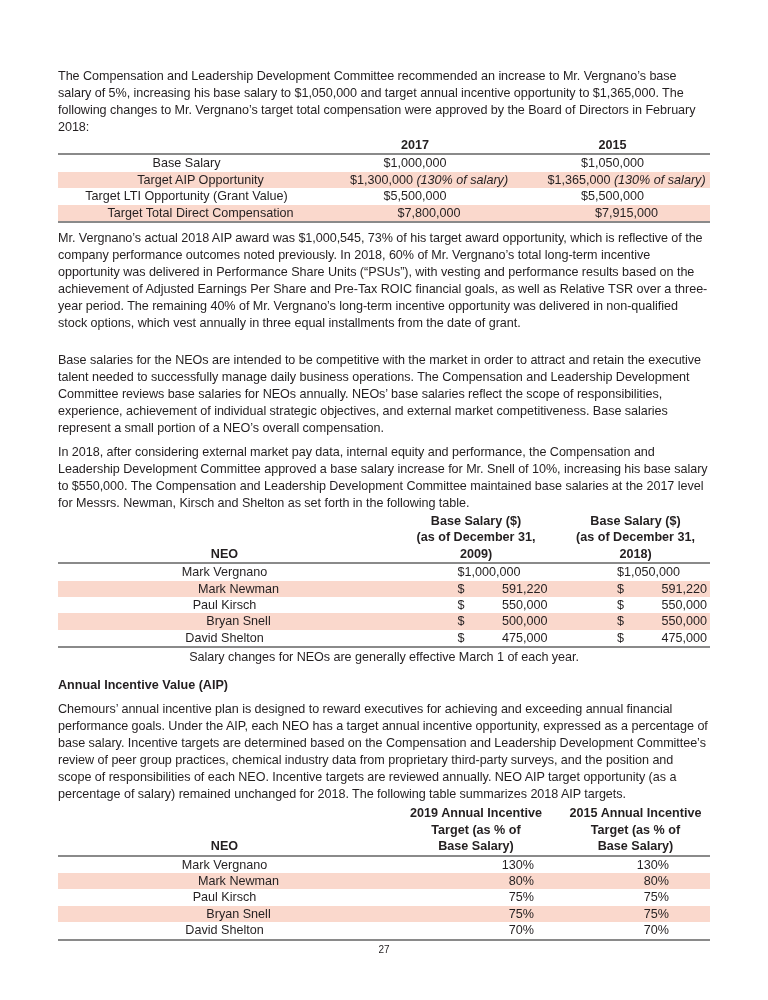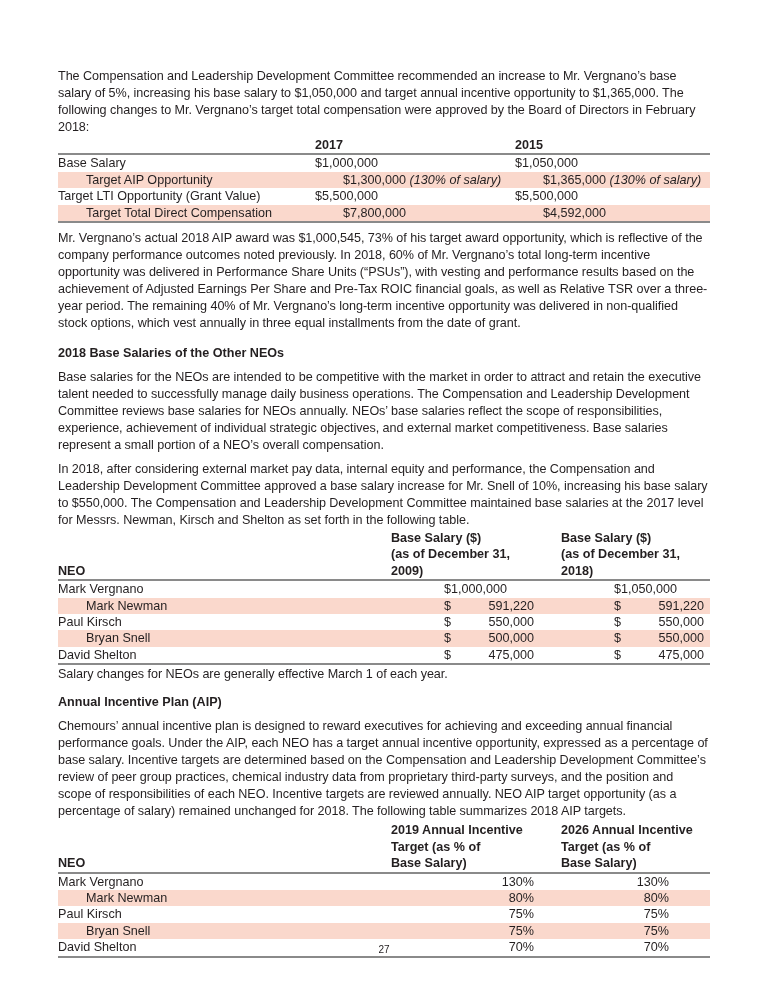--- a/index.html
+++ b/index.html
@@ -3,21 +3,21 @@
 <meta charset="utf-8">
 <style>
   html, body { margin:0; padding:0; background:#ffffff; }
   body { width:768px; height:1000px; position:relative; overflow:hidden;
          font-family:"Liberation Sans", sans-serif; color:#231f20; font-size:12.6px; }
   .page { position:absolute; left:58px; top:68px; width:652px; }
   p { margin:0; line-height:17px; letter-spacing:-0.05px; }
   .gap { height:7px; }
   h3 { margin:0; font-size:12.6px; font-weight:bold; line-height:17px; }
   table { border-collapse:collapse; width:652px; font-size:12.6px; }
-  td, th { padding:0; line-height:16.4px; text-align:left; font-weight:normal; vertical-align:bottom; }
+  td, th { padding:0; line-height:16.4px; text-align:center; font-weight:normal; vertical-align:bottom; }
   th { font-weight:bold; }
   thead tr { border-bottom:2px solid #8a8a8a; }
   tbody tr.last { border-bottom:2px solid #8a8a8a; }
   tr.pink td { background:#fad8cc;padding-left:28px; }
   .money { display:inline-flex; justify-content:space-between; width:90px; }
   .pct { text-align:right; }
   em { font-style:italic; }
   .pagenum { position:absolute; left:0; right:0; top:944px; text-align:center; font-size:10px; }
 </style>
 </head>
@@ -52,30 +52,29 @@
         <td><span>$1,365,000 </span><em>(130% of salary)</em></td>
       </tr>
       <tr>
         <td>Target LTI Opportunity (Grant Value)</td>
         <td><span>$5,500,000</span><em></em></td>
         <td><span>$5,500,000</span><em></em></td>
       </tr>
       <tr class="pink last">
         <td>Target Total Direct Compensation</td>
         <td><span>$7,800,000</span><em></em></td>
-        <td><span>$4,592,000</span><em></em></td>
+        <td><span>$7,915,000</span><em></em></td>
       </tr>
     </tbody>
   </table>
 
   <div class="gap"></div>
   <p>Mr. Vergnano’s actual 2018 AIP award was $1,000,545, 73% of his target award opportunity, which is reflective of the company performance outcomes noted previously. In 2018, 60% of Mr. Vergnano’s total long-term incentive opportunity was delivered in Performance Share Units (“PSUs”), with vesting and performance results based on the achievement of Adjusted Earnings Per Share and Pre-Tax ROIC financial goals, as well as Relative TSR over a three-year period. The remaining 40% of Mr. Vergnano’s long-term incentive opportunity was delivered in non-qualified stock options, which vest annually in three equal installments from the date of grant.</p>
 
   <div style="height:13px"></div>
-  <h3>2018 Base Salaries of the Other NEOs</h3>
   <div class="gap"></div>
   <p>Base salaries for the NEOs are intended to be competitive with the market in order to attract and retain the executive talent needed to successfully manage daily business operations. The Compensation and Leadership Development Committee reviews base salaries for NEOs annually. NEOs’ base salaries reflect the scope of responsibilities, experience, achievement of individual strategic objectives, and external market competitiveness. Base salaries represent a small portion of a NEO’s overall compensation.</p>
   <div class="gap"></div>
   <p>In 2018, after considering external market pay data, internal equity and performance, the Compensation and Leadership Development Committee approved a base salary increase for Mr. Snell of 10%, increasing his base salary to $550,000. The Compensation and Leadership Development Committee maintained base salaries at the 2017 level for Messrs. Newman, Kirsch and Shelton as set forth in the following table.</p>
 
   <table style="margin-top:1px;">
     <colgroup>
         <col style="width:333px">
         <col style="width:170px">
         <col>
@@ -146,43 +145,43 @@
               <span>$</span>
               <span>475,000</span>
             </span></td>
         <td style="padding-left:53px"><span class="money">
               <span>$</span>
               <span>475,000</span>
             </span></td>
       </tr>
     </tbody>
   </table>
-  <p style="margin-top:1px;">Salary changes for NEOs are generally effective March 1 of each year.</p>
+  <p style="margin-top:1px;text-align:center;">Salary changes for NEOs are generally effective March 1 of each year.</p>
 
   <div style="height:11px"></div>
-  <h3>Annual Incentive Plan (AIP)</h3>
+  <h3>Annual Incentive Value (AIP)</h3>
   <div class="gap"></div>
   <p>Chemours’ annual incentive plan is designed to reward executives for achieving and exceeding annual financial performance goals. Under the AIP, each NEO has a target annual incentive opportunity, expressed as a percentage of base salary. Incentive targets are determined based on the Compensation and Leadership Development Committee’s review of peer group practices, chemical industry data from proprietary third-party surveys, and the position and scope of responsibilities of each NEO. Incentive targets are reviewed annually. NEO AIP target opportunity (as a percentage of salary) remained unchanged for 2018. The following table summarizes 2018 AIP targets.</p>
 
   <table style="margin-top:2px;">
     <colgroup>
         <col style="width:333px">
         <col style="width:170px">
         <col>
       </colgroup>
     <thead>
       <tr>
         <th>NEO</th>
         <th>
           <div>2019 Annual Incentive</div>
           <div>Target (as % of</div>
           <div>Base Salary)</div>
         </th>
         <th>
-          <div>2026 Annual Incentive</div>
+          <div>2015 Annual Incentive</div>
           <div>Target (as % of</div>
           <div>Base Salary)</div>
         </th>
       </tr>
     </thead>
     <tbody>
       <tr>
         <td>Mark Vergnano</td>
         <td class="pct" style="padding-right:27px">130%</td>
         <td class="pct" style="padding-right:41px">130%</td>

